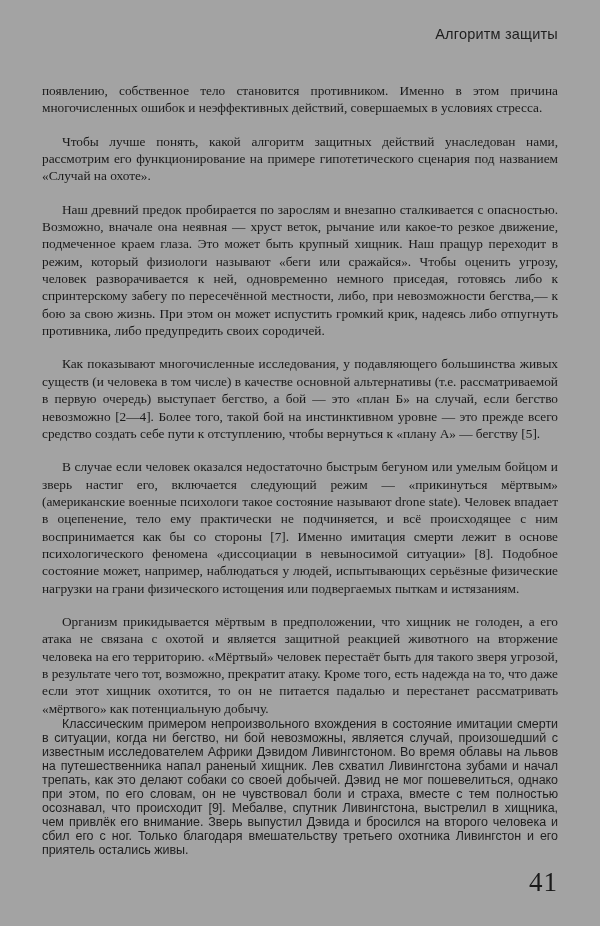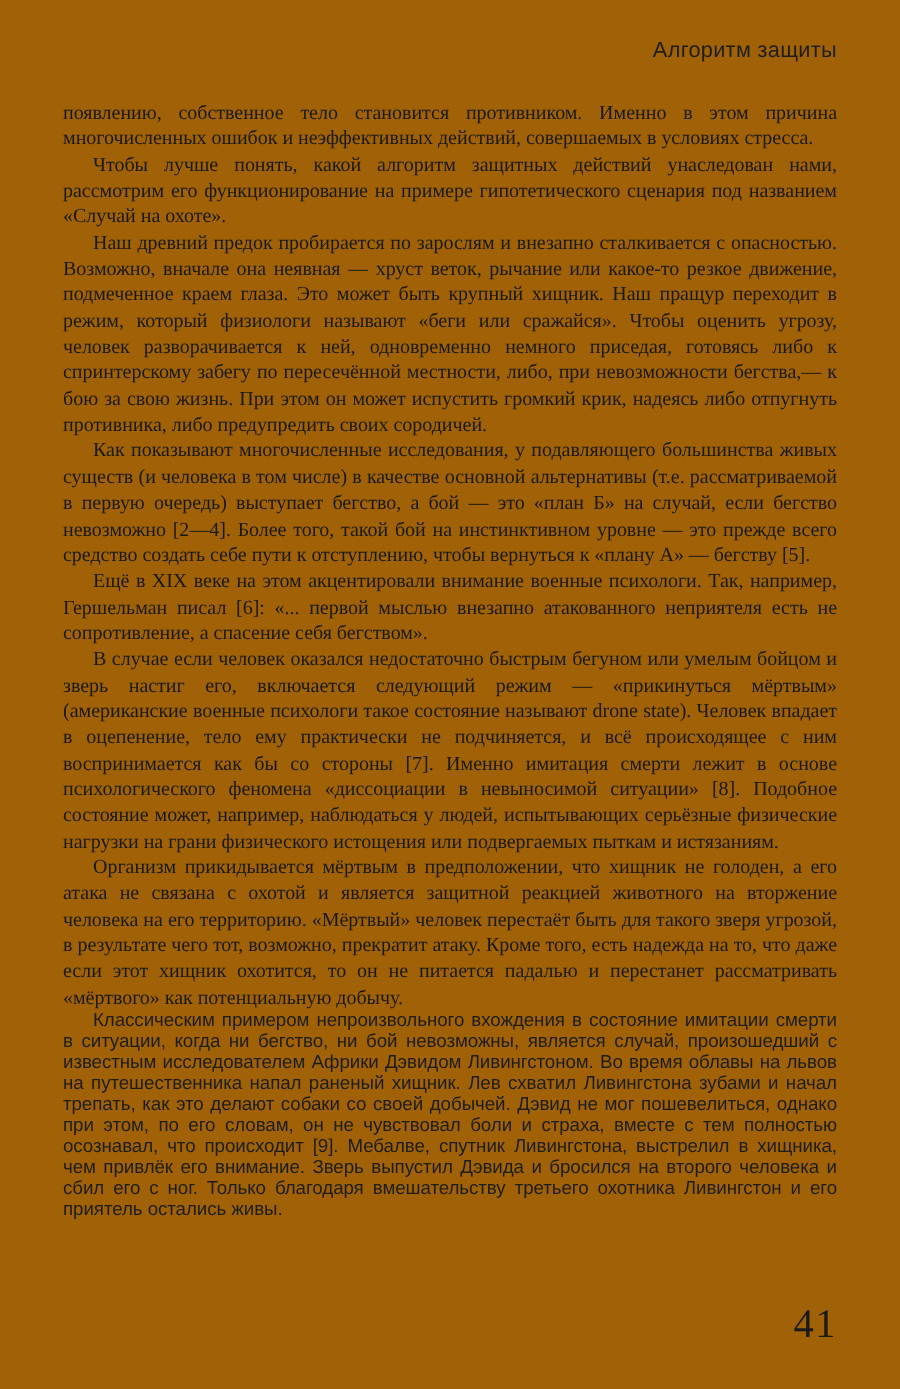--- a/index.html
+++ b/index.html
@@ -15,21 +15,21 @@
     font-family: "Liberation Serif", "DejaVu Serif", serif;
     color: #1a1a1a;
     -webkit-font-smoothing: antialiased;
   }
 
   .page {
     position: absolute;
     inset: 0;
     width: 600px;
     height: 926px;
-    background: #a16207;
+    background: #a3a3a3;
   }
 
   
   .running-head {
     position: absolute;
     top: 26px;
     left: 42px;
     right: 42px;
     text-align: right;
     font-family: "Liberation Sans", "DejaVu Sans", sans-serif;
@@ -54,20 +54,21 @@
     font-size: 13.1px;
     line-height: 17.35px;
     color: #191919;
     hyphens: manual;
   }
 
   p.serif {
     font-family: "Liberation Serif", "DejaVu Serif", serif;
     font-size: 13.35px;
     letter-spacing: -0.02px;
+    margin-top: 16px;
   }
 
   p.sans {
     font-family: "Liberation Sans", "DejaVu Sans", sans-serif;
     font-size: 12.5px;
     line-height: 14px;
     letter-spacing: -0.05px;
     color: #1d1d1d;
   }
 
@@ -108,21 +109,20 @@
   <div class="column">
 
     <p class="para serif noindent">появлению, собственное тело становится противником. Именно в этом причина многочисленных ошибок и неэффективных действий, совершаемых в условиях стресса.</p>
 
     <p class="para serif indent">Чтобы лучше понять, какой алгоритм защитных действий унаследован нами, рассмотрим его функционирование на примере гипотетического сценария под названием «Случай на охоте».</p>
 
     <p class="para serif indent">Наш древний предок пробирается по зарослям и внезапно сталкивается с опасностью. Возможно, вначале она неявная — хруст веток, рычание или какое-то резкое движение, подмеченное краем глаза. Это может быть крупный хищник. Наш пращур переходит в режим, который физиологи называют «беги или сражайся». Чтобы оценить угрозу, человек разворачивается к ней, одновременно немного приседая, готовясь либо к спринтерскому забегу по пересечённой местности, либо, при невозможности бегства,— к бою за свою жизнь. При этом он может испустить громкий крик, надеясь либо отпугнуть противника, либо предупредить своих сородичей.</p>
 
     <p class="para serif indent">Как показывают многочисленные исследования, у подавляющего большинства живых существ (и человека в том числе) в качестве основной альтернативы (т.е. рассматриваемой в первую очередь) выступает бегство, а бой — это «план Б» на случай, если бегство невозможно [2—4]. Более того, такой бой на инстинктивном уровне — это прежде всего средство создать себе пути к отступлению, чтобы вернуться к «плану А» — бегству [5].</p>
 
-    <p class="para serif indent">Ещё в XIX веке на этом акцентировали внимание военные психологи. Так, например, Гершельман писал [6]: «... первой мыслью внезапно атакованного неприятеля есть не сопротивление, а спасение себя бегством».</p>
 
     <p class="para serif indent">В случае если человек оказался недостаточно быстрым бегуном или умелым бойцом и зверь настиг его, включается следующий режим — «прикинуться мёртвым» (американские военные психологи такое состояние называют drone state). Человек впадает в оцепенение, тело ему практически не подчиняется, и всё происходящее с ним воспринимается как бы со стороны [7]. Именно имитация смерти лежит в основе психологического феномена «диссоциации в невыносимой ситуации» [8]. Подобное состояние может, например, наблюдаться у людей, испытывающих серьёзные физические нагрузки на грани физического истощения или подвергаемых пыткам и истязаниям.</p>
 
     <p class="para serif indent">Организм прикидывается мёртвым в предположении, что хищник не голоден, а его атака не связана с охотой и является защитной реакцией животного на вторжение человека на его территорию. «Мёртвый» человек перестаёт быть для такого зверя угрозой, в результате чего тот, возможно, прекратит атаку. Кроме того, есть надежда на то, что даже если этот хищник охотится, то он не питается падалью и перестанет рассматривать «мёртвого» как потенциальную добычу.</p>
 
     <p class="para sans indent block-gap-sans">Классическим примером непроизвольного вхождения в состояние имитации смерти в ситуации, когда ни бегство, ни бой невозможны, является случай, произошедший с известным исследователем Африки Дэвидом Ливингстоном. Во время облавы на львов на путешественника напал раненый хищник. Лев схватил Ливингстона зубами и начал трепать, как это делают собаки со своей добычей. Дэвид не мог пошевелиться, однако при этом, по его словам, он не чувствовал боли и страха, вместе с тем полностью осознавал, что происходит [9]. Мебалве, спутник Ливингстона, выстрелил в хищника, чем привлёк его внимание. Зверь выпустил Дэвида и бросился на второго человека и сбил его с ног. Только благодаря вмешательству третьего охотника Ливингстон и его приятель остались живы.</p>
 
 
   </div>
 

